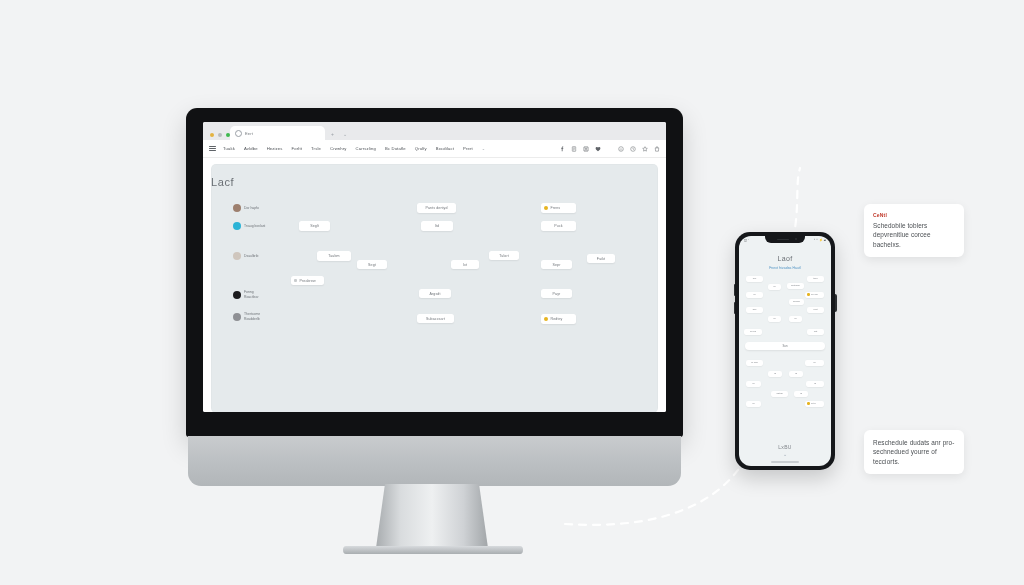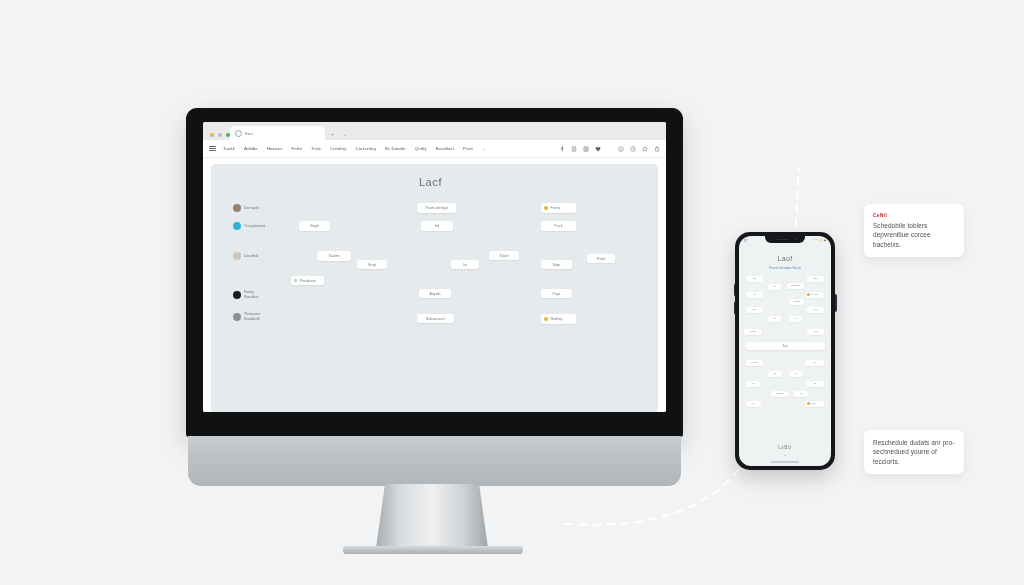--- a/index.html
+++ b/index.html
@@ -74,21 +74,21 @@
 
   
   .app{
     background:#ffffff;height:255px;padding:6px 8px 0;box-sizing:border-box;
   }
   .canvas{
     background:#e5eaec;border-radius:5px;height:100%;position:relative;
     box-shadow:inset 0 0 0 1px rgba(0,0,0,.015);
   }
   .canvas-title{
-    position:absolute;left:0;right:8px;top:12px;text-align:center;
+    position:absolute;left:0;right:8px;top:12px;
     font-size:11px;color:#6b7075;letter-spacing:.6px;
   }
   .node{
     position:absolute;background:#ffffff;border-radius:2.5px;
     box-shadow:0 1px 1.6px rgba(0,0,0,.07);
     font-size:3.6px;color:#70757a;
     display:flex;align-items:center;justify-content:center;
     white-space:nowrap;letter-spacing:.1px;box-sizing:border-box;
   }
   .node.with-badge{justify-content:flex-start;padding-left:3px;gap:2.5px;}

